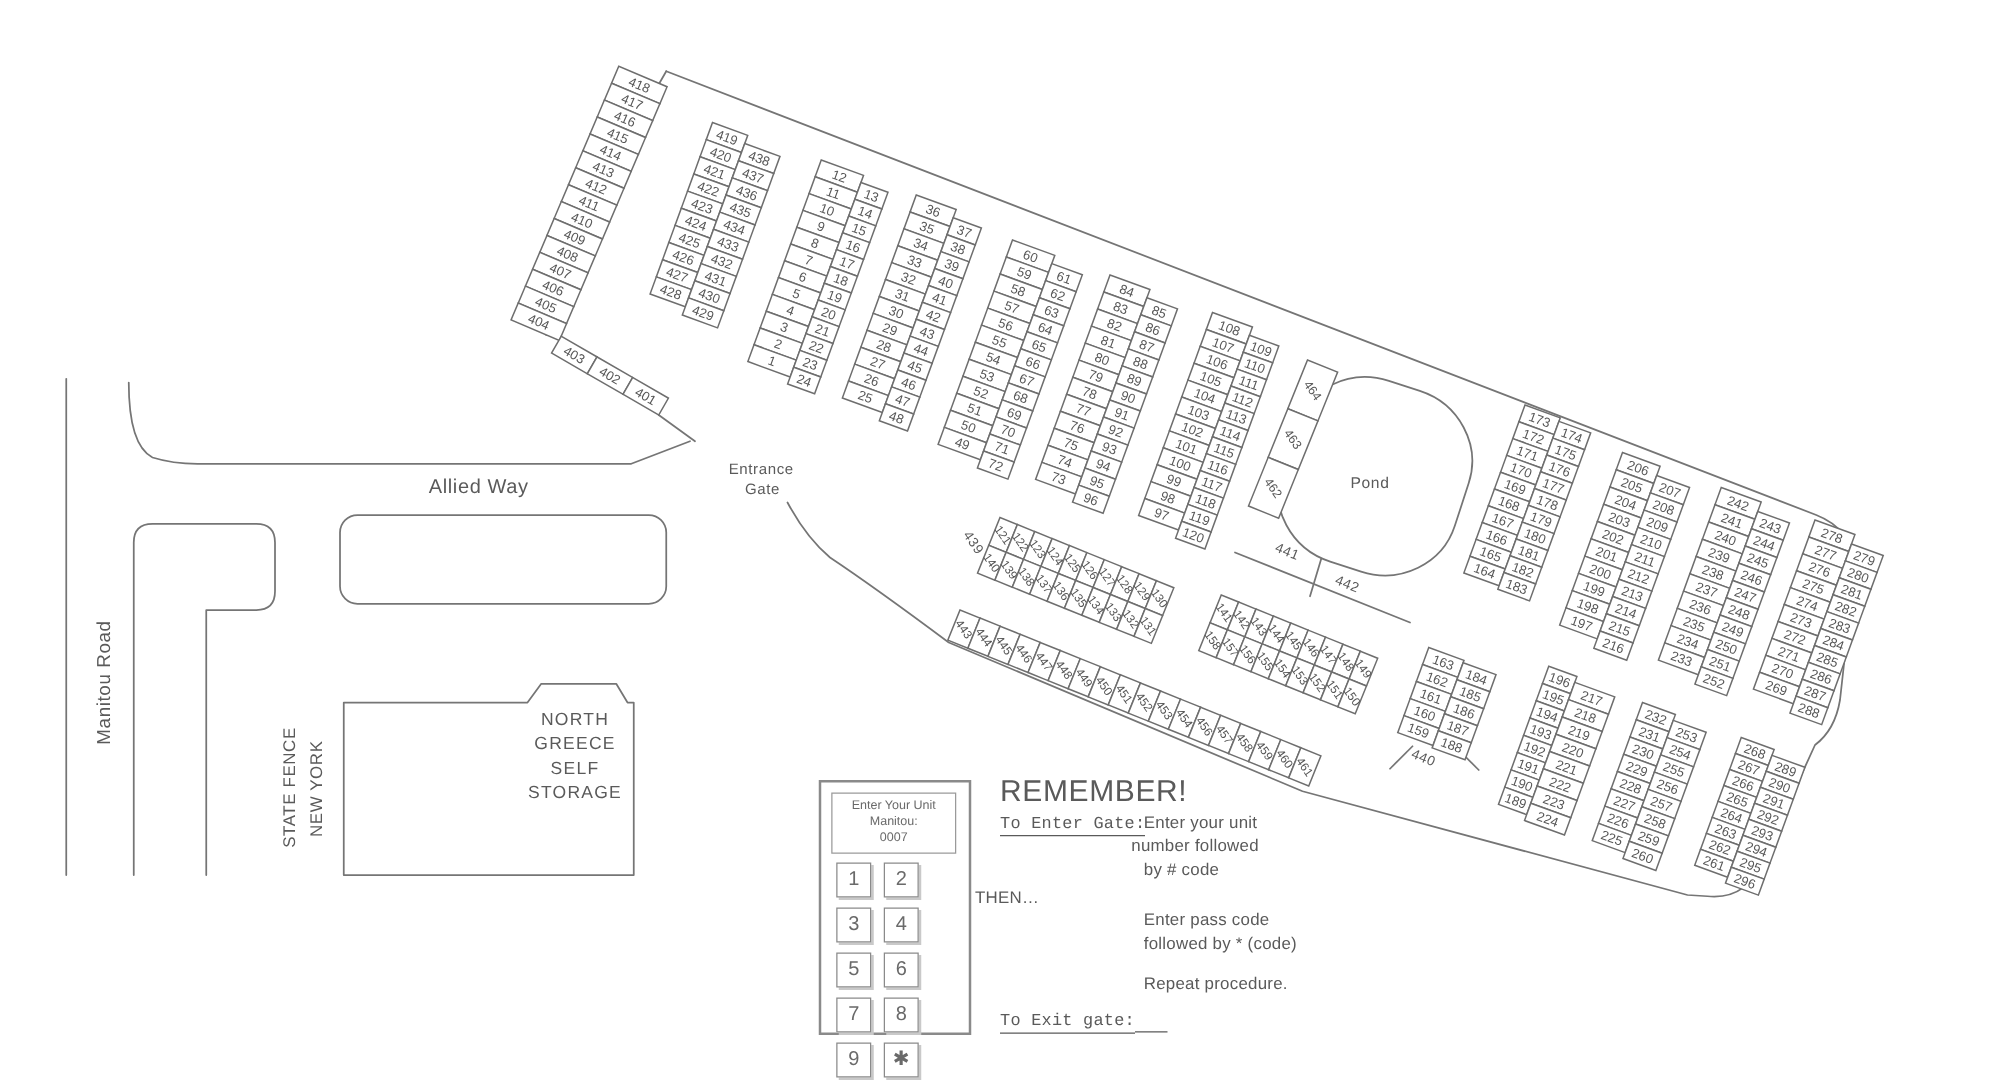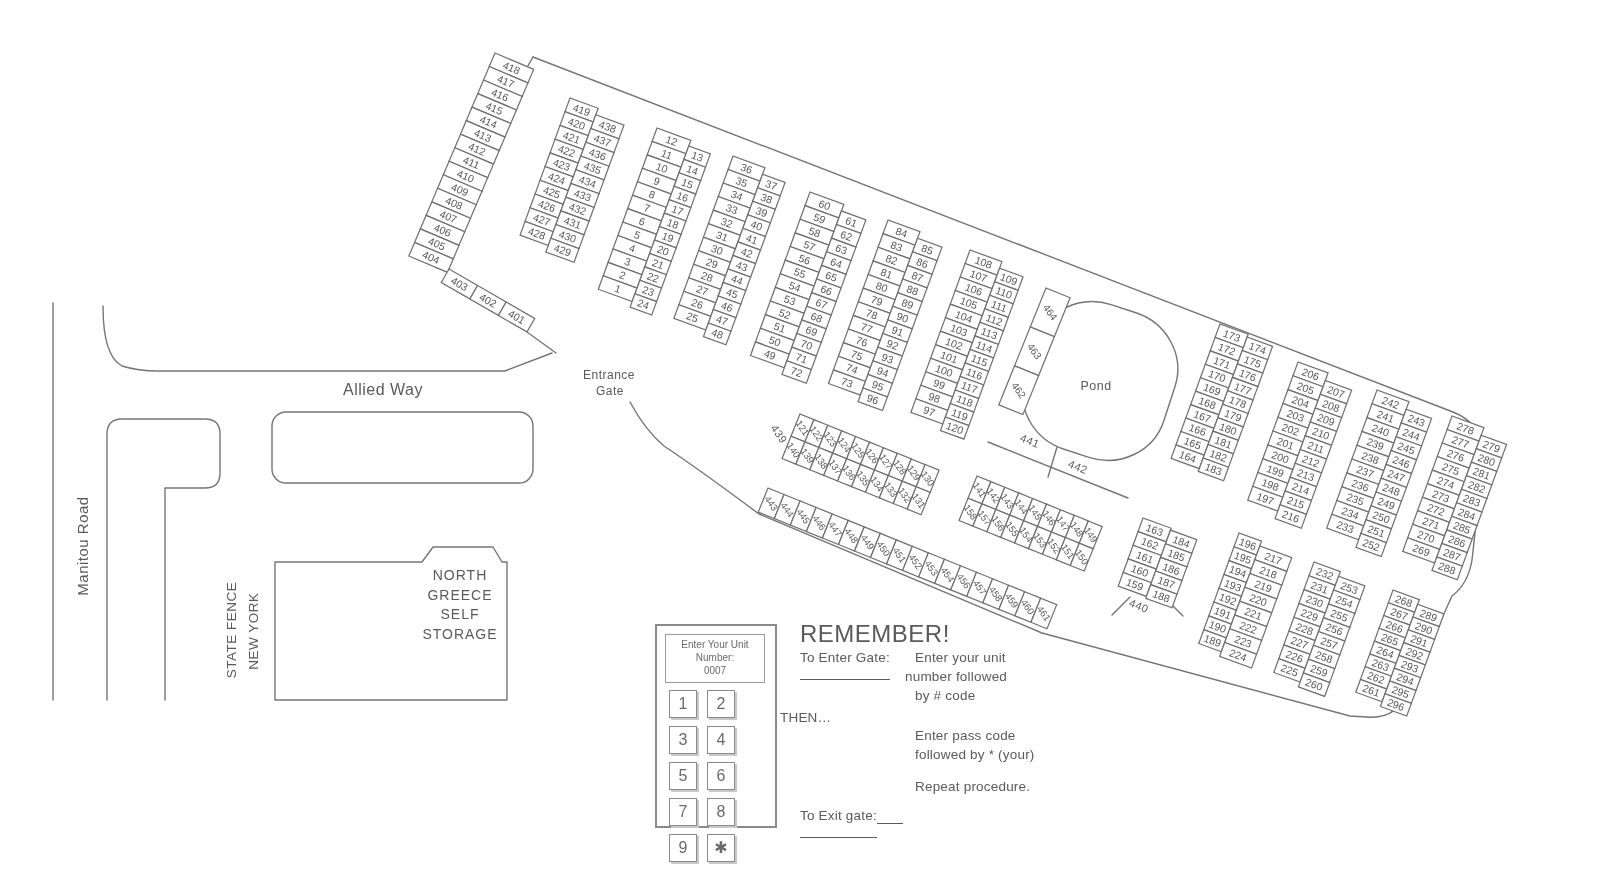--- a/index.html
+++ b/index.html
@@ -12,21 +12,21 @@
   
   #keypad{position:absolute;left:655px;top:624px;width:118px;height:200px;border:2px solid #8a8a8a;background:#fff;}
   #kp-display{position:absolute;left:8px;top:8px;width:98px;height:44px;border:1.2px solid #9a9a9a;
               text-align:center;font-size:10px;line-height:13px;padding-top:3px;color:#6a6a6a;}
   #kp-keys{position:absolute;left:7px;top:60px;width:106px;display:flex;flex-wrap:wrap;}
   .kp-key{width:26px;height:26px;margin:4px 5px;border:1.6px solid #8a8a8a;background:#fff;
           box-shadow:2px 2px 0 #c9c9c9;font-size:16px;line-height:25px;text-align:center;color:#6a6a6a;}
   
   .rem-h{font-size:24px;letter-spacing:.5px;color:#5a5a5a;}
   .ins{font-size:13.5px;color:#5a5a5a;letter-spacing:.2px;}
-  .u{border-bottom:1.5px solid #5a5a5a;padding-bottom:14px;}
+  .u{border-bottom:1.5px solid #5a5a5a;padding-bottom:1px;font-family:Liberation Mono, monospace;}
   .uext{display:inline-block;width:26px;border-bottom:1.5px solid #5a5a5a;height:14px;vertical-align:bottom;}
 </style>
 </head>
 <body>
 
 <div id="stage">
 
   <svg id="map" width="1600" height="869" viewBox="0 0 1600 869">
 
     <path d="M53,303 L53,700"></path>
@@ -809,21 +809,21 @@
       <text x="1078" y="470.85" text-anchor="middle" font-size="11" fill="#5a5a5a" letter-spacing="0.5" transform="rotate(22 1078 467)">442</text>
       <text x="460" y="580" text-anchor="middle" font-size="14" fill="#5a5a5a" letter-spacing="1">NORTH</text>
       <text x="460" y="599.5" text-anchor="middle" font-size="14" fill="#5a5a5a" letter-spacing="1">GREECE</text>
       <text x="460" y="619" text-anchor="middle" font-size="14" fill="#5a5a5a" letter-spacing="1">SELF</text>
       <text x="460" y="638.5" text-anchor="middle" font-size="14" fill="#5a5a5a" letter-spacing="1">STORAGE</text>
     </svg>
 
   <div id="keypad">
     <div id="kp-display">
       <div>Enter Your Unit</div>
-      <div>Number:</div>
+      <div>Manitou:</div>
       <div>0007</div>
     </div>
     <div id="kp-keys">
         <div class="kp-key">1</div>
         <div class="kp-key">2</div>
         <div class="kp-key">3</div>
         <div class="kp-key">4</div>
         <div class="kp-key">5</div>
         <div class="kp-key">6</div>
         <div class="kp-key">7</div>
@@ -835,18 +835,18 @@
 
   <div class="txt rem-h" style="left:800px;top:620px">REMEMBER!</div>
   <div class="txt ins" style="left:800px;top:650px">
     <span class="u">To Enter Gate:</span>
   </div>
   <div class="txt ins" style="left:915px;top:650px">Enter your unit</div>
   <div class="txt ins" style="left:905px;top:669px">number followed</div>
   <div class="txt ins" style="left:915px;top:688px">by # code</div>
   <div class="txt ins" style="left:780px;top:710px">THEN…</div>
   <div class="txt ins" style="left:915px;top:728px">Enter pass code</div>
-  <div class="txt ins" style="left:915px;top:747px">followed by * (your)</div>
+  <div class="txt ins" style="left:915px;top:747px">followed by * (code)</div>
   <div class="txt ins" style="left:800px;top:808px">
     <span class="u">To Exit gate:</span><span class="uext"></span>
   </div>
   <div class="txt ins" style="left:915px;top:779px">Repeat procedure.</div>
 </div>
 
 </body></html>

